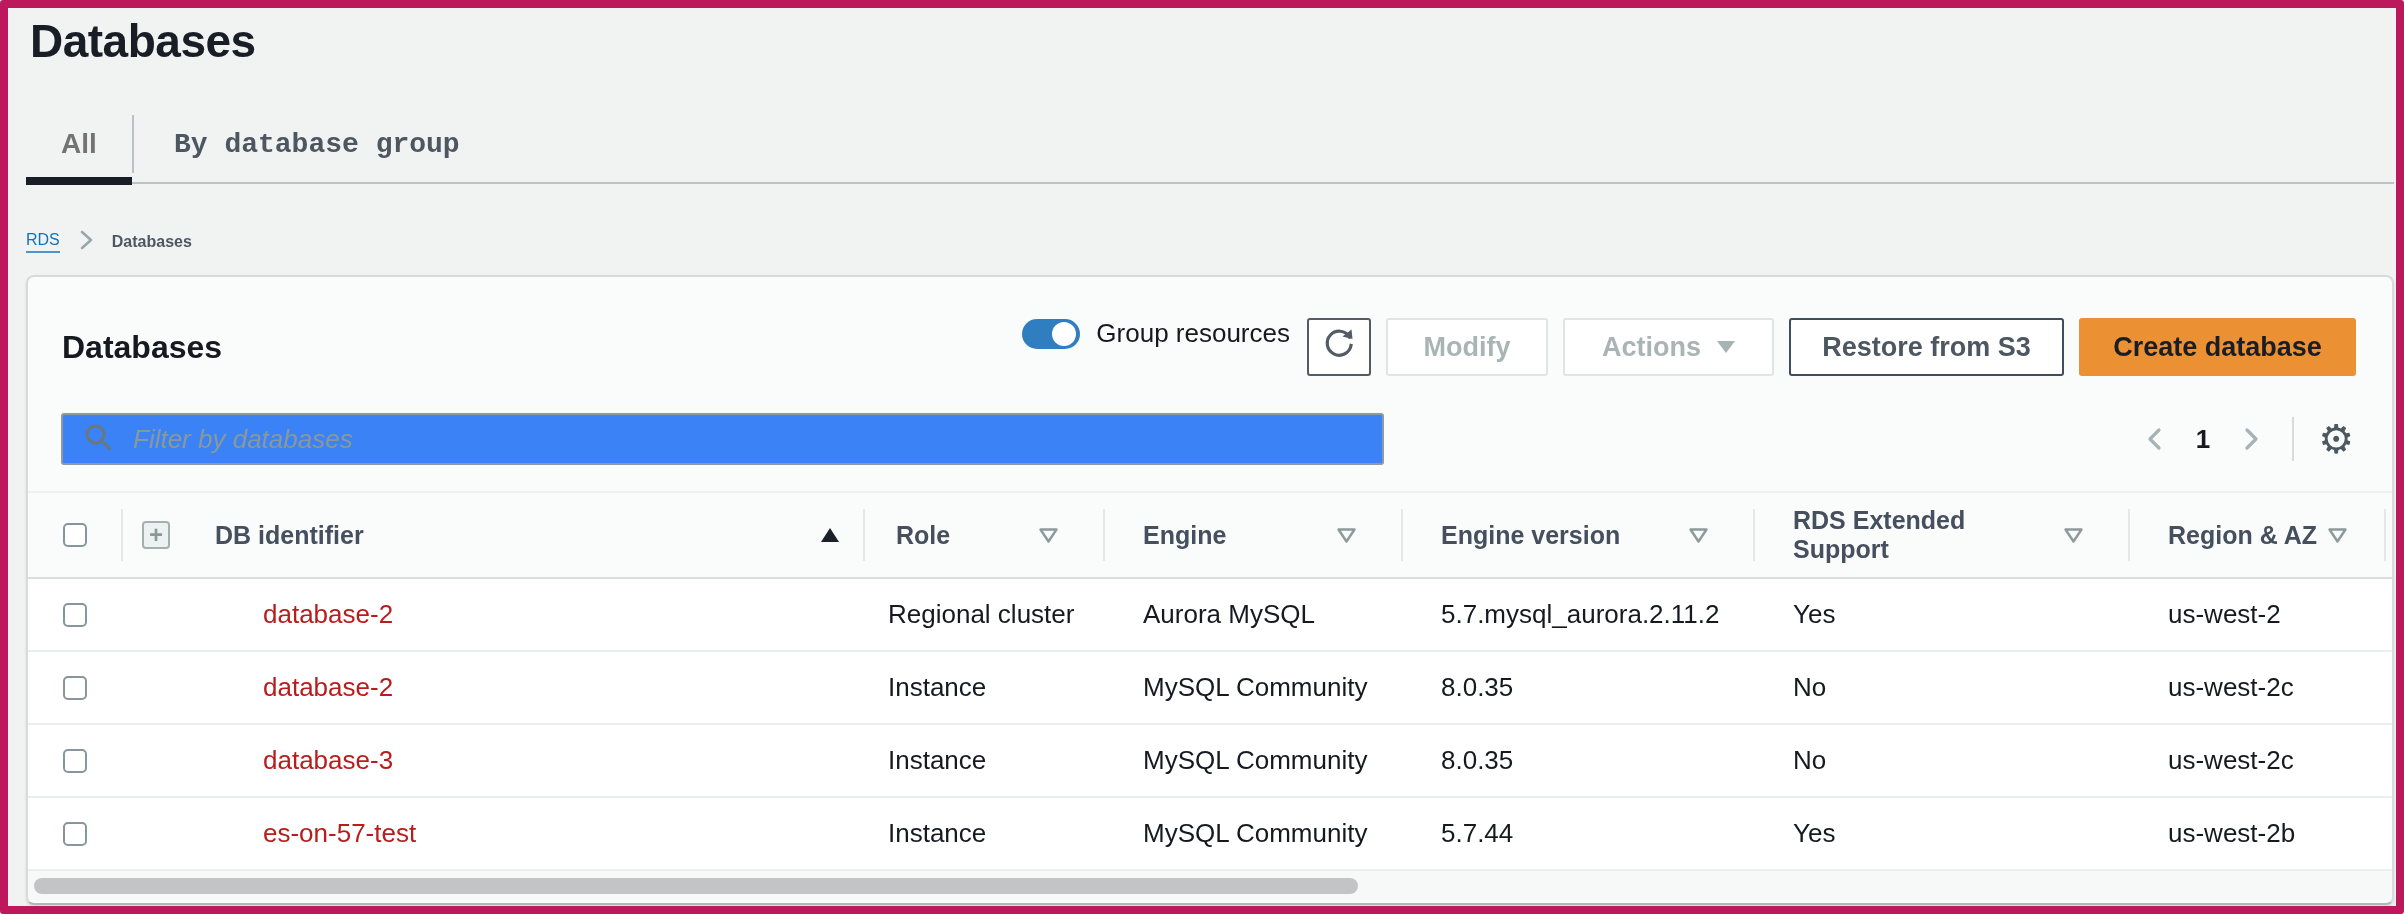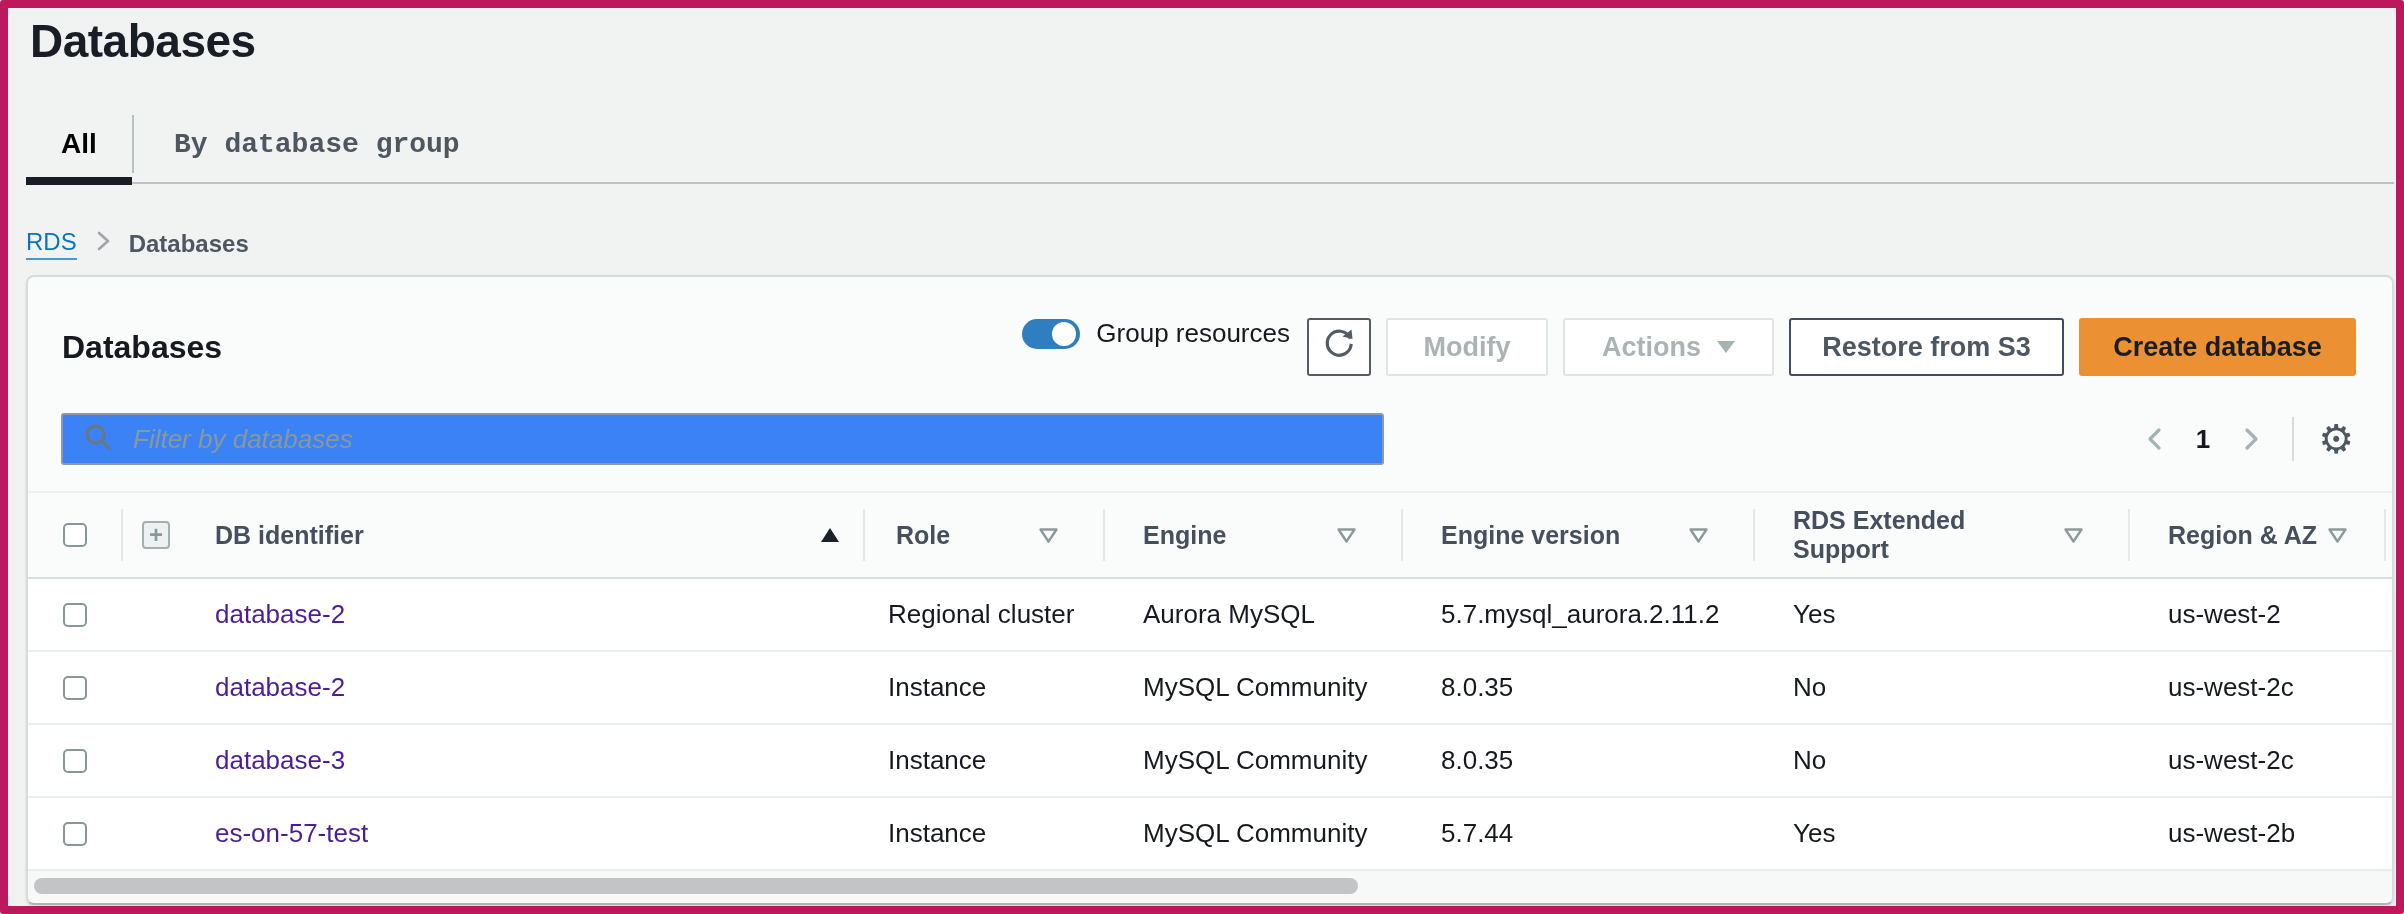--- a/index.html
+++ b/index.html
@@ -3,28 +3,28 @@
 <meta charset="utf-8">
 <style>
   html,body{margin:0;padding:0;background:#ffffff;}
   body{width:2404px;height:914px;font-family:"Liberation Sans","DejaVu Sans",sans-serif;}
   .frame{position:relative;width:2404px;height:914px;box-sizing:border-box;border:8px solid #be185d;border-radius:3px;background:#f1f3f3;overflow:hidden;}
 
   
   .page-title{position:absolute;top:6px;left:22px;margin:0;font-size:46px;font-weight:700;color:#181d26;letter-spacing:-0.5px;}
   .tabs{position:absolute;top:101px;left:18px;height:70px;display:flex;align-items:center;}
   .tab{font-size:28px;font-weight:700;cursor:pointer;}
-  .tab-all{width:106px;text-align:center;color:#000000;}
+  .tab-all{width:106px;text-align:center;color:#737373;}
   .tab-divider{width:2px;height:58px;background:#b9c2c4;}
   .tab-group{padding:0 40px;color:#4d5761;font-family:Liberation Mono, monospace;}
   .tabs-rule{position:absolute;top:174px;left:18px;width:2368px;height:2px;background:#b9c2c4;}
   .tabs-underline{position:absolute;top:169px;left:18px;width:106px;height:8px;background:#181d26;}
 
   
-  .breadcrumb{position:absolute;top:220px;left:18px;display:flex;align-items:center;gap:16px;font-size:24px;}
+  .breadcrumb{position:absolute;top:220px;left:18px;display:flex;align-items:center;gap:16px;font-size:16px;}
   .crumb-link{color:#0d74bb;text-decoration:none;border-bottom:2px solid #4e95cc;padding-bottom:2px;cursor:pointer;}
   .crumb-current{color:#4d5761;font-weight:700;}
 
   
   .card{position:absolute;left:18px;top:267px;width:2368px;height:630px;box-sizing:border-box;background:#fafbfb;border:2px solid #d6dbdb;border-bottom-color:#afb6b7;border-radius:8px;box-shadow:0 2px 3px rgba(0,0,0,0.10);}
 
   .panel-head{position:absolute;top:41px;left:34px;right:36px;height:58px;display:flex;align-items:center;justify-content:space-between;}
   .panel-title{margin:0;font-size:32px;font-weight:700;color:#16191f;}
   .toolbar{display:flex;align-items:flex-start;gap:15px;}
   .toggle-group{display:flex;align-items:center;gap:16px;margin-right:2px;}
@@ -67,21 +67,21 @@
   .filter-tri{margin-left:auto;flex:0 0 auto;}
   .checkbox{width:24px;height:24px;box-sizing:border-box;border:2px solid #87969a;border-radius:5px;background:#ffffff;cursor:pointer;}
   .expand-icon{width:28px;height:28px;box-sizing:border-box;border:2px solid #a3b0b0;border-radius:4px;background:#eef1f1;color:#8b9899;font-size:24px;font-weight:700;display:flex;align-items:center;justify-content:center;line-height:1;cursor:pointer;}
 
   .tbody{position:absolute;top:302px;left:0;right:0;}
   .trow{height:73px;box-sizing:border-box;background:#ffffff;border-bottom:2px solid #ebeeee;}
   .td{display:flex;align-items:center;font-size:26px;color:#16191f;}
   .td-dbid{padding-left:24px;}
   .td-role{padding-left:25px;}
   .td-pad{padding-left:40px;}
-  .db-link{color:#4c1d95;text-decoration:none;cursor:pointer;}
+  .db-link{color:#b91c1c;text-decoration:none;cursor:pointer;margin-left:48px;}
 
   
   .hscroll{position:absolute;top:594px;left:0;right:0;height:30px;background:#f7f8f8;border-radius:0 0 6px 6px;}
   .hthumb{position:absolute;top:7px;left:6px;width:1324px;height:16px;border-radius:8px;background:#c2c4c5;cursor:pointer;}
 </style>
 </head>
 <body>
 
 <div class="frame">
 

